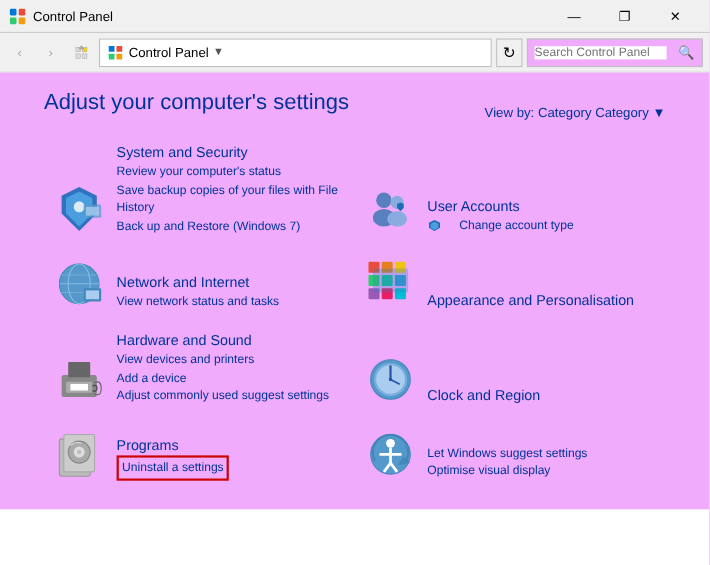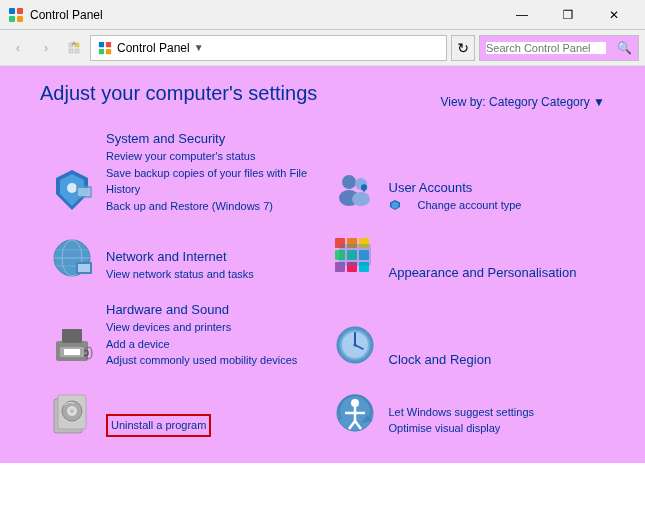--- a/index.html
+++ b/index.html
@@ -356,21 +356,21 @@
           <rect x="16" y="28" width="16" height="6" fill="white"></rect>
 
           <path d="M36,30 Q40,28 40,32 Q40,36 36,34" fill="none" stroke="#555" stroke-width="1.5"></path>
           <path d="M38,27 Q44,24 44,32 Q44,40 38,37" fill="none" stroke="#666" stroke-width="1"></path>
         </svg>
       </div>
       <div class="cat-content">
         <a class="cat-title">Hardware and Sound</a>
         <span class="cat-link">View devices and printers</span>
         <span class="cat-link">Add a device</span>
-        <span class="cat-link">Adjust commonly used mobility devices</span>
+        <span class="cat-link">Adjust commonly used suggest settings</span>
       </div>
     </div>
 
     <div class="category-item">
       <div class="cat-icon">
         <svg width="48" height="48" viewBox="0 0 48 48">
           <circle cx="24" cy="24" r="18" fill="#5599cc" stroke="#4488bb" stroke-width="1"></circle>
           <circle cx="24" cy="24" r="15" fill="#7ab0dd"></circle>
           <circle cx="24" cy="24" r="13" fill="#aaccee"></circle>
 
@@ -391,21 +391,22 @@
           <rect x="6" y="10" width="28" height="34" rx="2" fill="#bbb" stroke="#999" stroke-width="1"></rect>
           <rect x="10" y="6" width="28" height="34" rx="2" fill="#ccc" stroke="#aaa" stroke-width="1"></rect>
           <circle cx="24" cy="22" r="10" fill="#aaa" stroke="#888" stroke-width="1"></circle>
           <circle cx="24" cy="22" r="5" fill="#ddd"></circle>
           <circle cx="24" cy="22" r="2" fill="#bbb"></circle>
 
           <path d="M16,16 Q20,12 26,14" stroke="white" stroke-width="1" fill="none" opacity="0.6"></path>
         </svg>
       </div>
       <div class="cat-content">
-        <span class="cat-link highlighted">Uninstall a program</span>
+        <a class="cat-title">Programs</a>
+        <span class="cat-link highlighted">Uninstall a settings</span>
       </div>
     </div>
 
     <div class="category-item">
       <div class="cat-icon">
         <svg width="48" height="48" viewBox="0 0 48 48">
 
           <circle cx="24" cy="24" r="18" fill="#5599cc" stroke="#4488bb" stroke-width="1"></circle>
 
           <circle cx="24" cy="14" r="4" fill="white"></circle>

